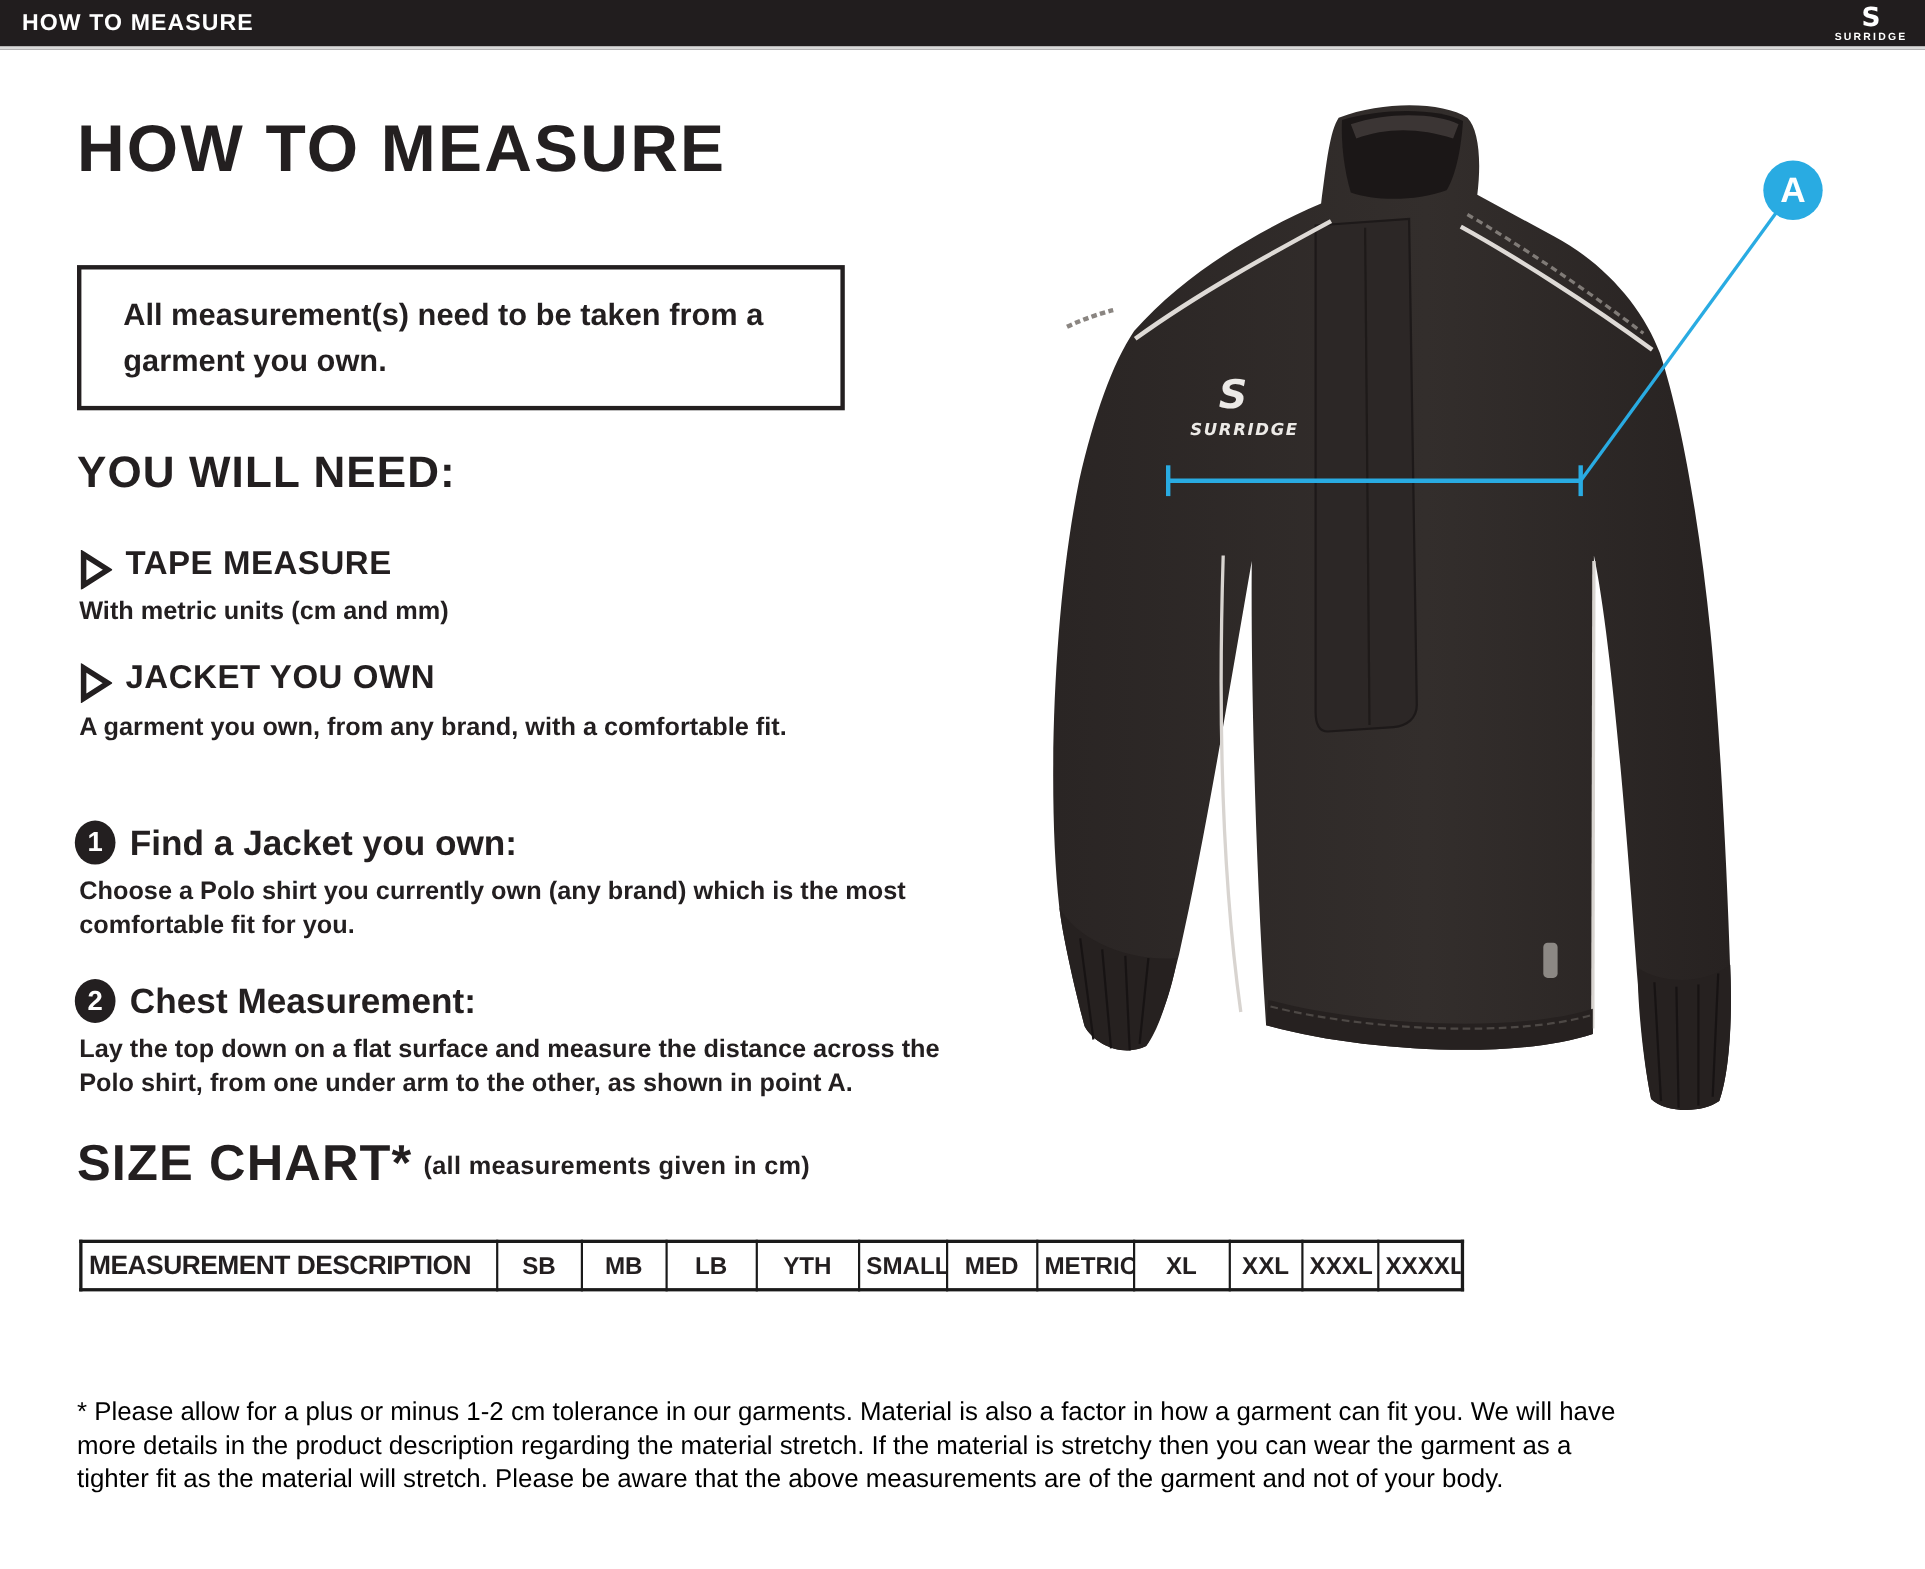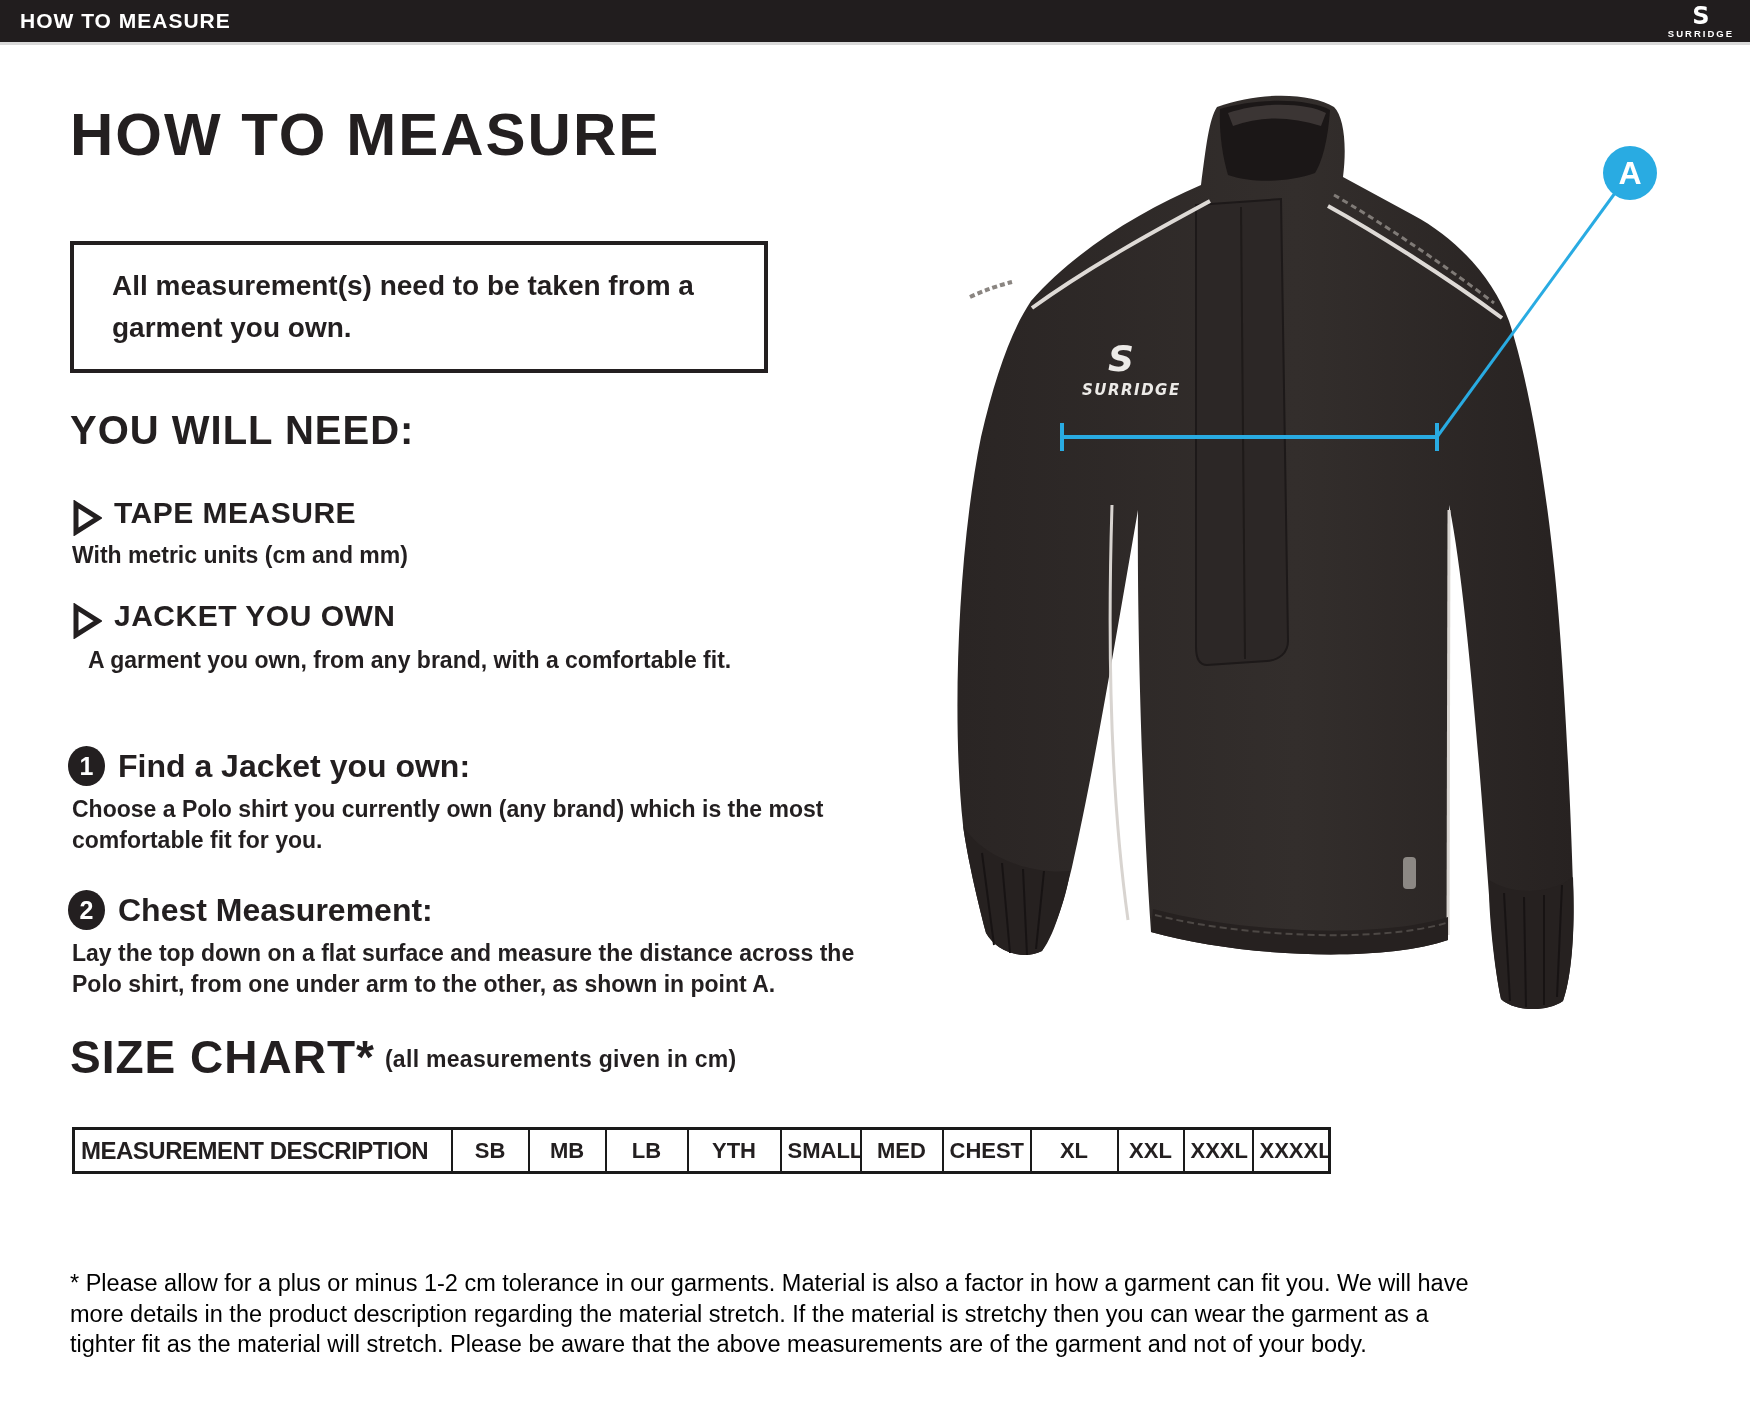--- a/index.html
+++ b/index.html
@@ -84,21 +84,21 @@
 <svg class="tri-icon" style="top:500px" viewBox="0 0 30 36">
   <polygon points="4,4 26,18 4,32" fill="none" stroke="#231f20" stroke-width="5"></polygon>
 </svg>
 <div class="need-item-label" style="left:114px;top:496px">TAPE MEASURE</div>
 <div class="need-item-desc" style="left:72px;top:542px">With metric units (cm and mm)</div>
 
 <svg class="tri-icon" style="top:603px" viewBox="0 0 30 36">
   <polygon points="4,4 26,18 4,32" fill="none" stroke="#231f20" stroke-width="5"></polygon>
 </svg>
 <div class="need-item-label" style="left:114px;top:599px">JACKET YOU OWN</div>
-<div class="need-item-desc" style="left:88px;top:647px">A garment you own, from any brand, with a comfortable fit.</div>
+<div class="need-item-desc" style="left:72px;top:647px">A garment you own, from any brand, with a comfortable fit.</div>
 
 <div class="step-circle" style="top:746px">1</div>
 <div class="step-title" style="top:748px">Find a Jacket you own:</div>
 <div class="step-desc" style="top:794px">Choose a Polo shirt you currently own (any brand) which is the most comfortable fit for you.</div>
 
 <div class="step-circle" style="top:890px">2</div>
 <div class="step-title" style="top:892px">Chest Measurement:</div>
 <div class="step-desc" style="top:938px">Lay the top down on a flat surface and measure the distance across the Polo shirt, from one under arm to the other, as shown in point A.</div>
 
 <div class="sc-heading">
@@ -122,21 +122,21 @@
   </colgroup>
   <tbody>
       <tr class="hdr">
     <td class="desc">MEASUREMENT DESCRIPTION</td>
     <td>SB</td>
     <td>MB</td>
     <td>LB</td>
     <td>YTH</td>
     <td>SMALL</td>
     <td>MED</td>
-    <td>CHEST</td>
+    <td>METRIC</td>
     <td>XL</td>
     <td>XXL</td>
     <td>XXXL</td>
     <td>XXXXL</td>
   </tr>
 </tbody>
   </table>
 
 <div class="footnote">* Please allow for a plus or minus 1-2 cm tolerance in our garments. Material is also a factor in how a garment can fit you. We will have more details in the product description regarding the material stretch.  If the material is stretchy then you can wear the garment as a tighter fit as the material will stretch.  Please be aware that the above measurements are of the garment and not of your body.</div>
 

